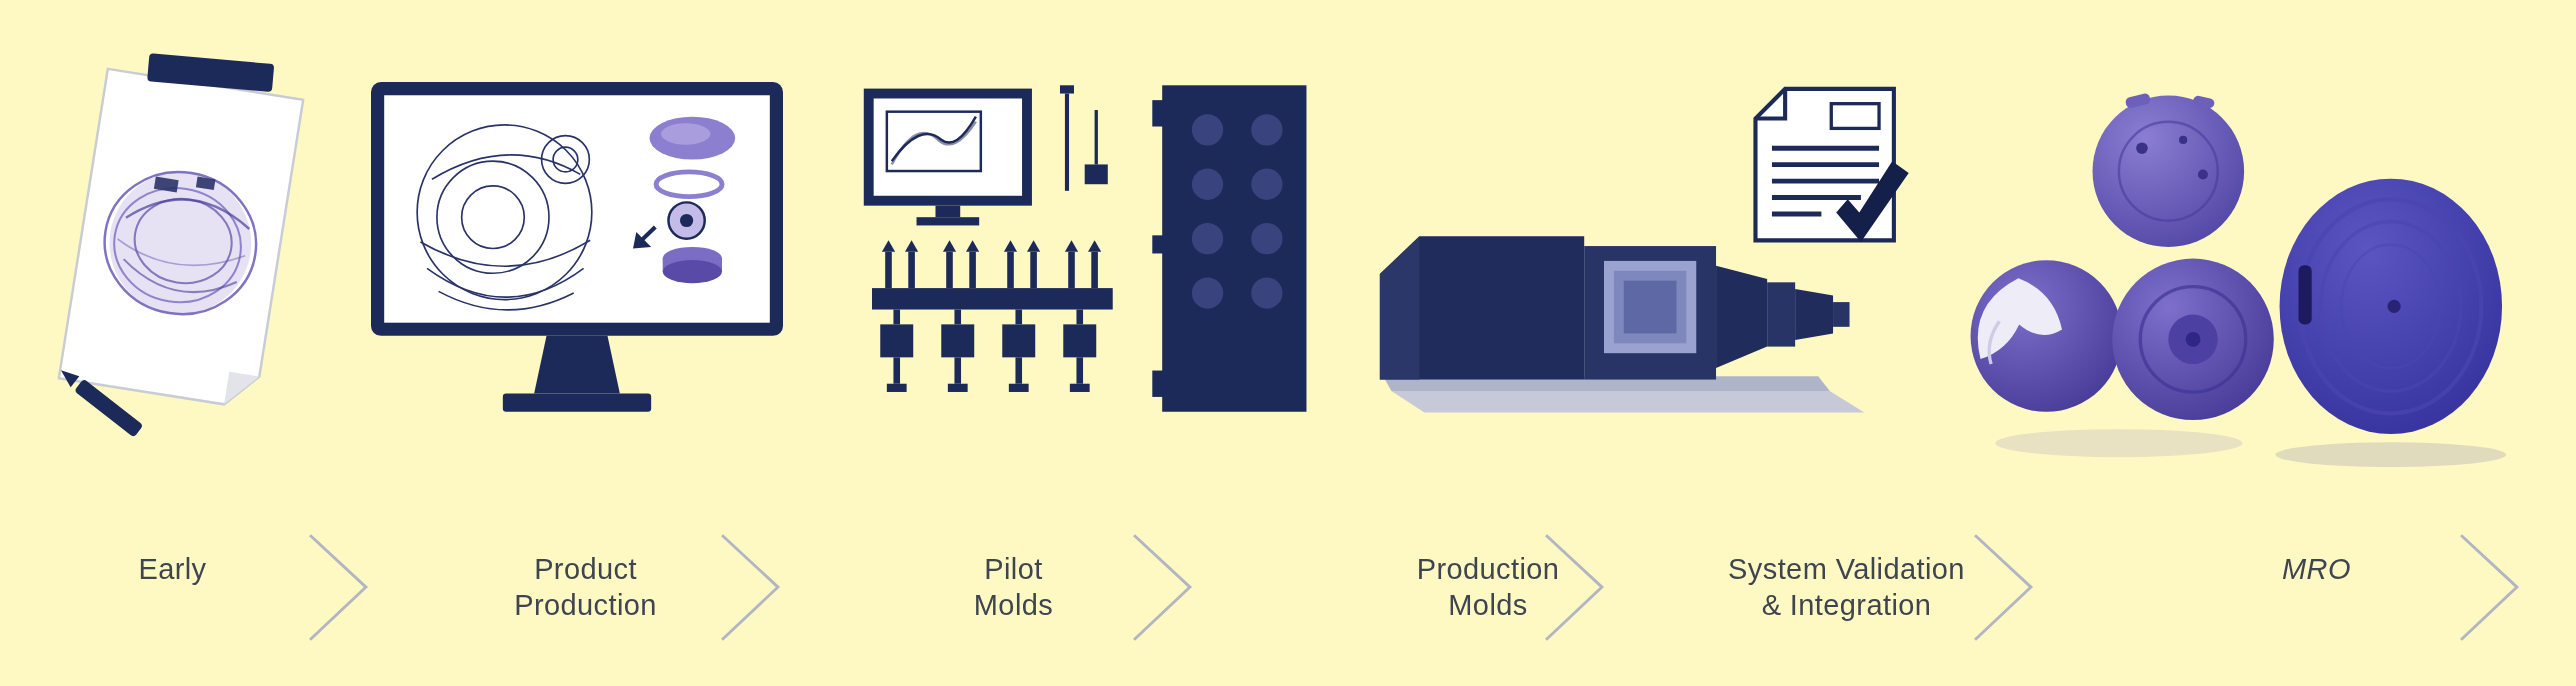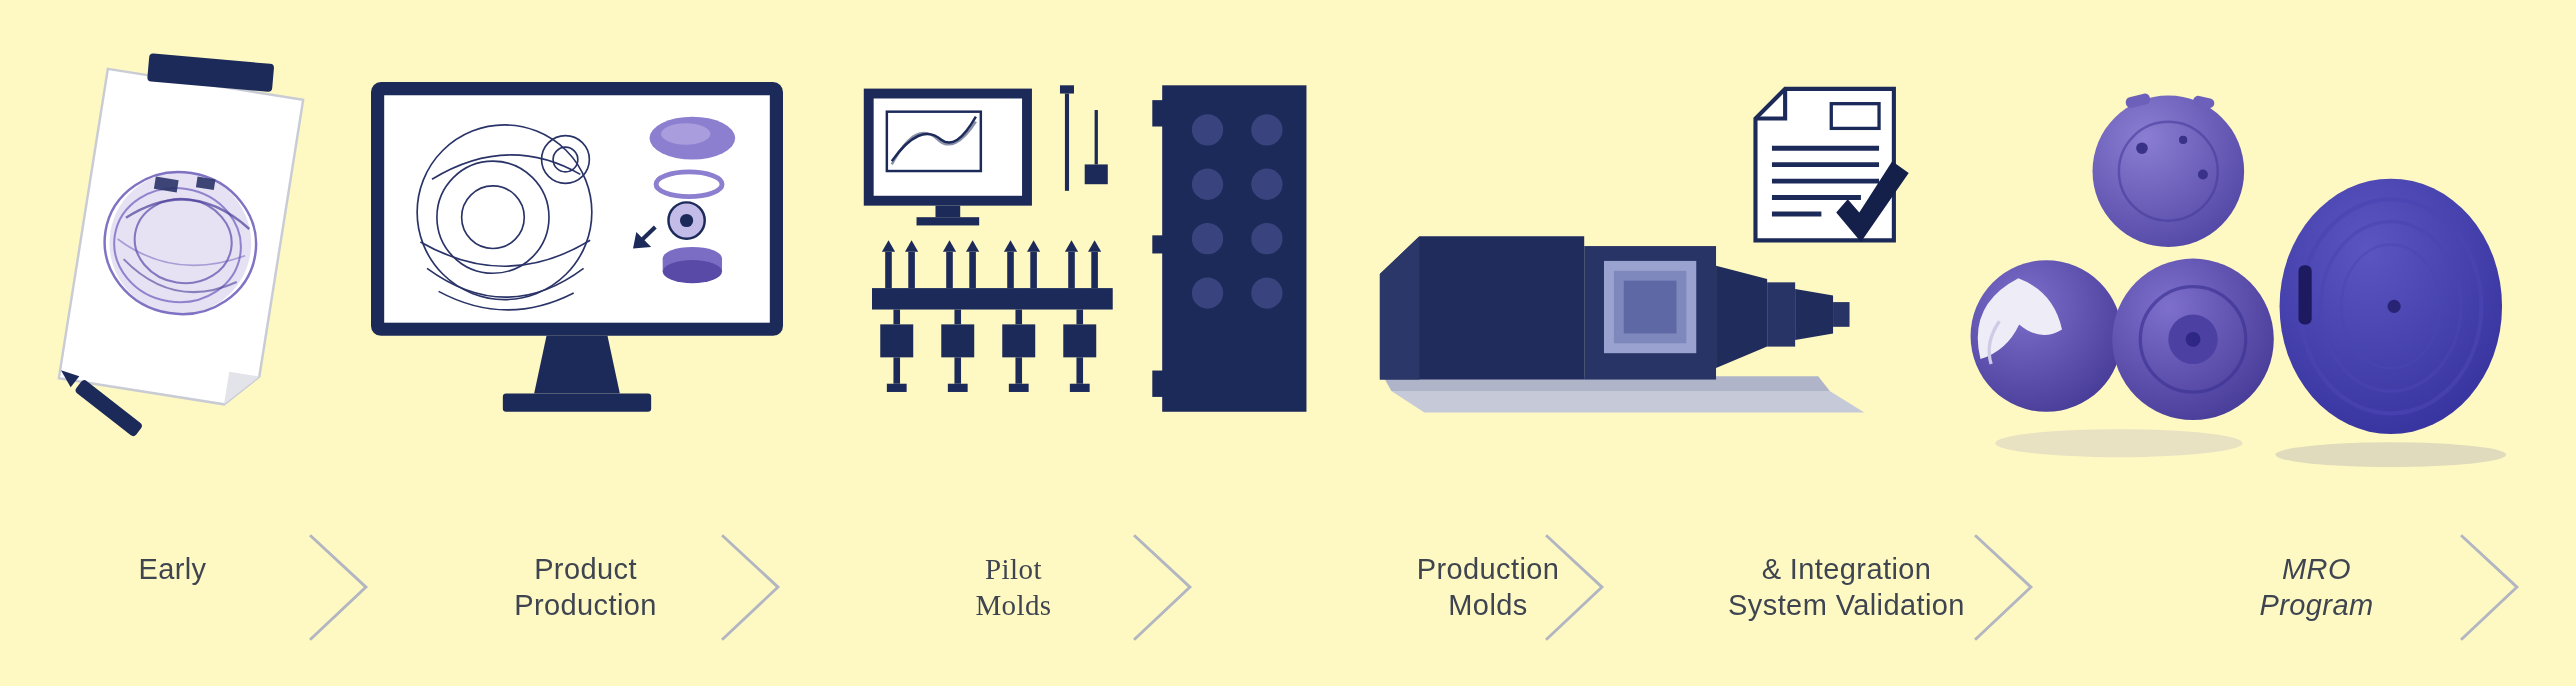--- a/index.html
+++ b/index.html
@@ -251,35 +251,34 @@
     </svg>
   </div>
 
   <div class="stage-label" style="left:49px;width:247px;">
     <span>Early</span>
   </div>
   <div class="stage-label" style="left:462px;width:247px;">
     <span>Product</span>
     <span>Production</span>
   </div>
-  <div class="stage-label" style="left:890px;width:247px;font-family:Liberation Serif, serif;">
+  <div class="stage-label" style="left:890px;width:247px;">
     <span>Pilot</span>
     <span>Molds</span>
   </div>
   <div class="stage-label" style="left:1323px;width:330px;">
     <span>Production</span>
     <span>Molds</span>
   </div>
   <div class="stage-label" style="left:1661px;width:371px;">
+    <span>System Validation</span>
     <span>&amp; Integration</span>
-    <span>System Validation</span>
   </div>
   <div class="stage-label" style="left:2193px;width:247px;font-style:italic;">
     <span>MRO</span>
-    <span>Program</span>
   </div>
 
   <svg class="chevron" style="left:305px;" width="66" height="111" viewBox="0 0 80 135">
     <polyline points="6,4 74,67 6,131" fill="none" stroke-width="3.5" stroke="#b2b6c2"></polyline>
   </svg>
   <svg class="chevron" style="left:717px;" width="66" height="111" viewBox="0 0 80 135">
     <polyline points="6,4 74,67 6,131" fill="none" stroke-width="3.5" stroke="#b2b6c2"></polyline>
   </svg>
   <svg class="chevron" style="left:1129px;" width="66" height="111" viewBox="0 0 80 135">
     <polyline points="6,4 74,67 6,131" fill="none" stroke-width="3.5" stroke="#b2b6c2"></polyline>

